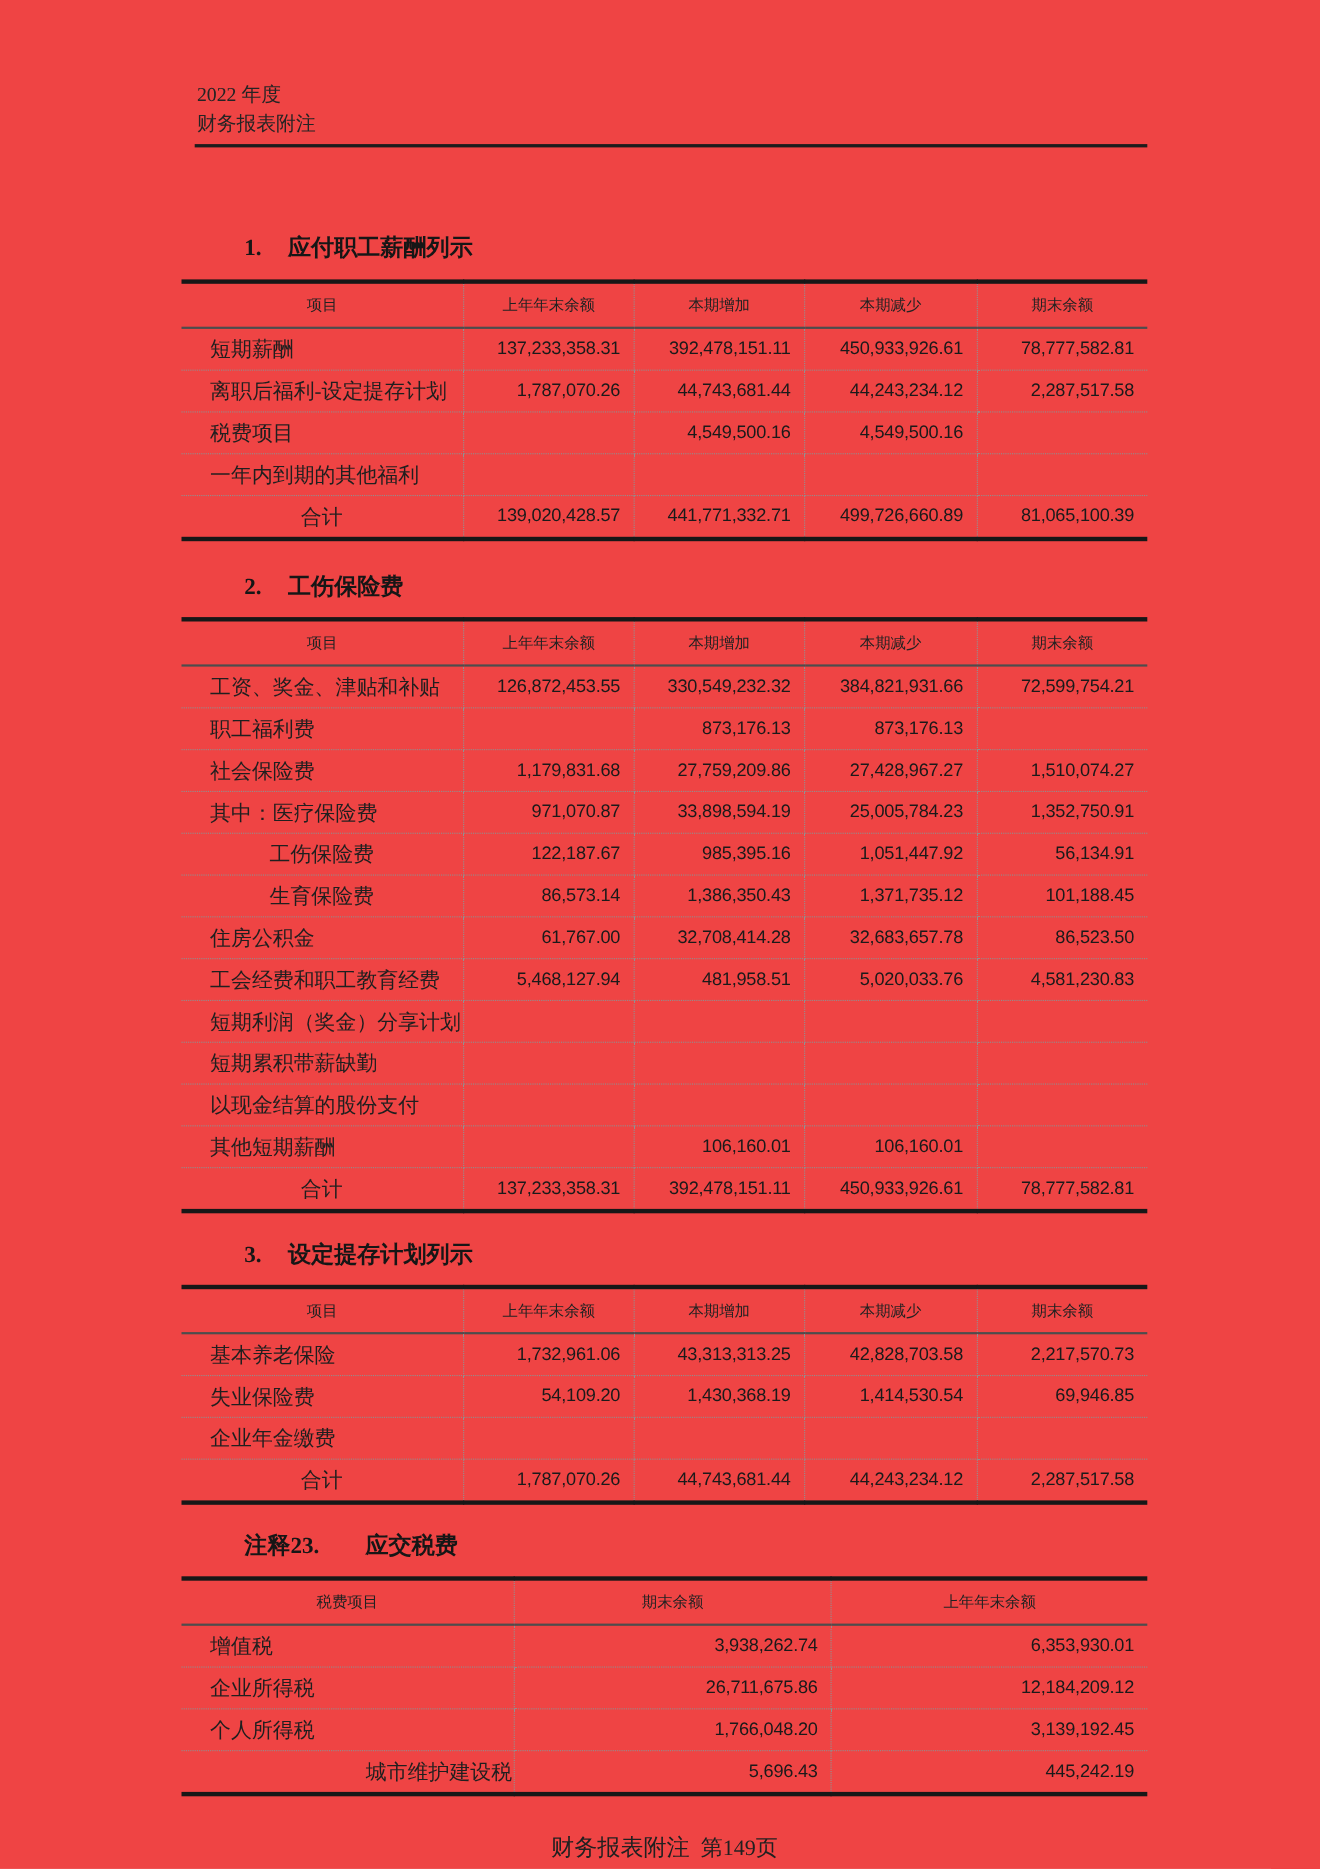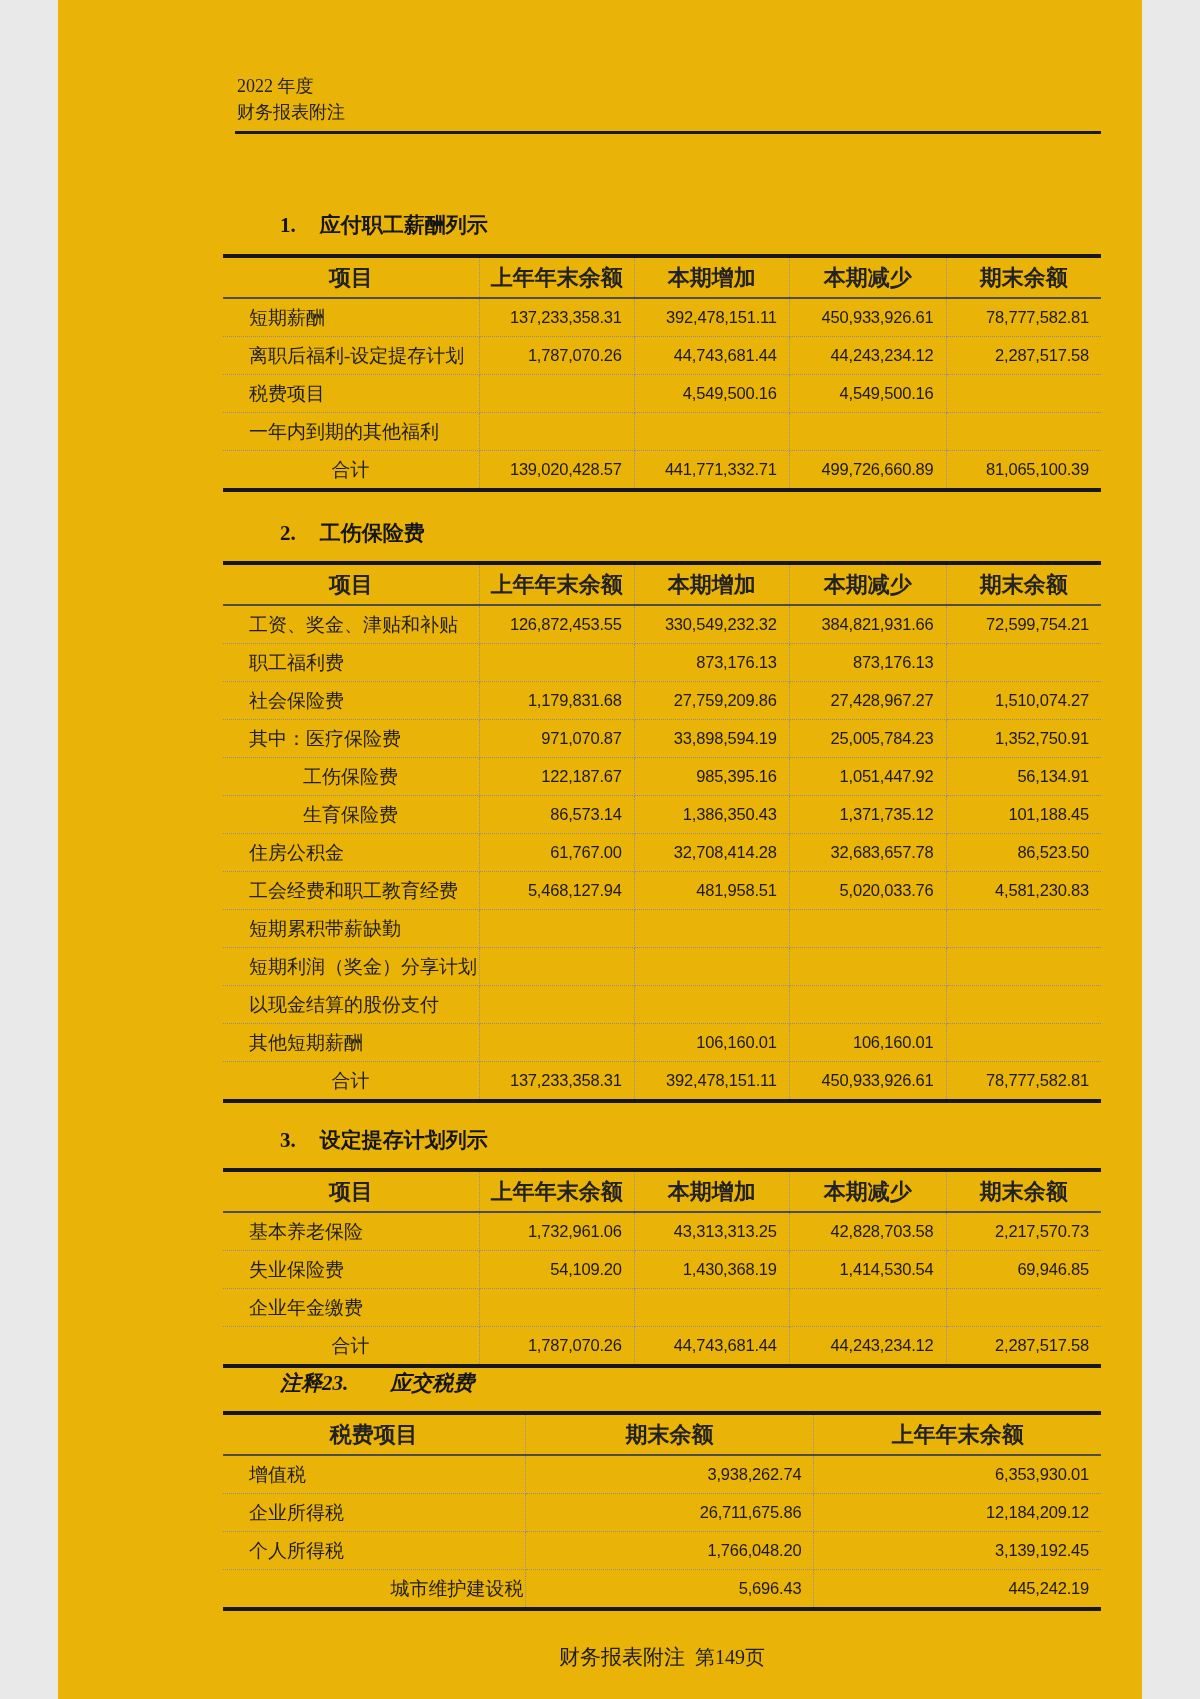--- a/index.html
+++ b/index.html
@@ -3,24 +3,24 @@
 <meta charset="utf-8">
 <style>
   html,body{margin:0;padding:0;}
   body{
     background:#e9e9e9;
     font-family:"Liberation Serif","DejaVu Serif",serif;
     color:#1e1e1e;
   }
   .page{
     position:relative;
-    width:1084px;
+    width:1200px;
     height:1699px;
     margin:0 auto;
-    background:#eab308;
+    background:#ef4444;
     overflow:hidden;
     box-sizing:border-box;
     padding:73px 157px 0 165px;
   }
   .content{width:878px;}
 
   
   .doc-header{line-height:26px;font-size:18px;color:#242424;padding-left:14px;}
   .doc-header .hl{display:block;}
   .header-rule{height:3px;background:#1c1c1c;margin-top:6px;margin-left:12px;width:866px;}
@@ -28,32 +28,32 @@
   
   .sec-heading{
     display:flex;align-items:baseline;gap:24px;
     font-size:21px;font-weight:bold;color:#161616;
     line-height:30px;margin:0;padding-left:57px;
   }
   .sec-heading.wide-gap{gap:42px;}
   .h1-space{margin-top:76px;}
   .h2-space{margin-top:26px;}
   .h3-space{margin-top:22px;}
-  .h4-space{font-style:italic;}
+  .h4-space{margin-top:22px;}
 
   
   table{
     border-collapse:collapse;table-layout:fixed;width:878px;
     border-top:4px solid #171717;border-bottom:4px solid #171717;
     margin-top:13px;
   }
   .t1-space{margin-top:14px;}
   .t4-space{}
   th{
-    height:37px;font-weight:bold;font-size:22px;text-align:center;
+    height:37px;font-weight:normal;font-size:14px;text-align:center;
     border-bottom:2px solid #4d4d4d;color:#222;
     overflow:hidden;white-space:nowrap;
   }
   tbody td{
     height:35px;border-bottom:1px dotted #8f8f8f;
     overflow:hidden;white-space:nowrap;vertical-align:middle;
   }
   tbody tr:last-child td{border-bottom:none;text-align:right;}
   th:not(:last-child),tbody td:not(:last-child){border-right:1px dotted #929292;}
   td.lbl{
@@ -220,28 +220,28 @@
             <td class="num">86,523.50</td>
           </tr>
           <tr>
             <td class="lbl">工会经费和职工教育经费</td>
             <td class="num">5,468,127.94</td>
             <td class="num">481,958.51</td>
             <td class="num">5,020,033.76</td>
             <td class="num">4,581,230.83</td>
           </tr>
           <tr>
+            <td class="lbl">短期利润（奖金）分享计划</td>
+            <td class="num"></td>
+            <td class="num"></td>
+            <td class="num"></td>
+            <td class="num"></td>
+          </tr>
+          <tr>
             <td class="lbl">短期累积带薪缺勤</td>
-            <td class="num"></td>
-            <td class="num"></td>
-            <td class="num"></td>
-            <td class="num"></td>
-          </tr>
-          <tr>
-            <td class="lbl">短期利润（奖金）分享计划</td>
             <td class="num"></td>
             <td class="num"></td>
             <td class="num"></td>
             <td class="num"></td>
           </tr>
           <tr>
             <td class="lbl">以现金结算的股份支付</td>
             <td class="num"></td>
             <td class="num"></td>
             <td class="num"></td>

